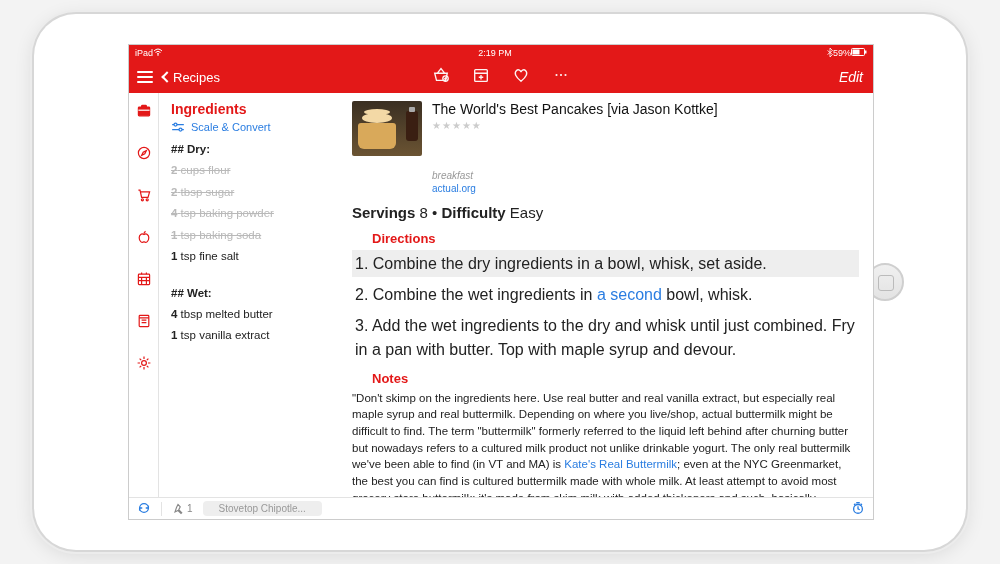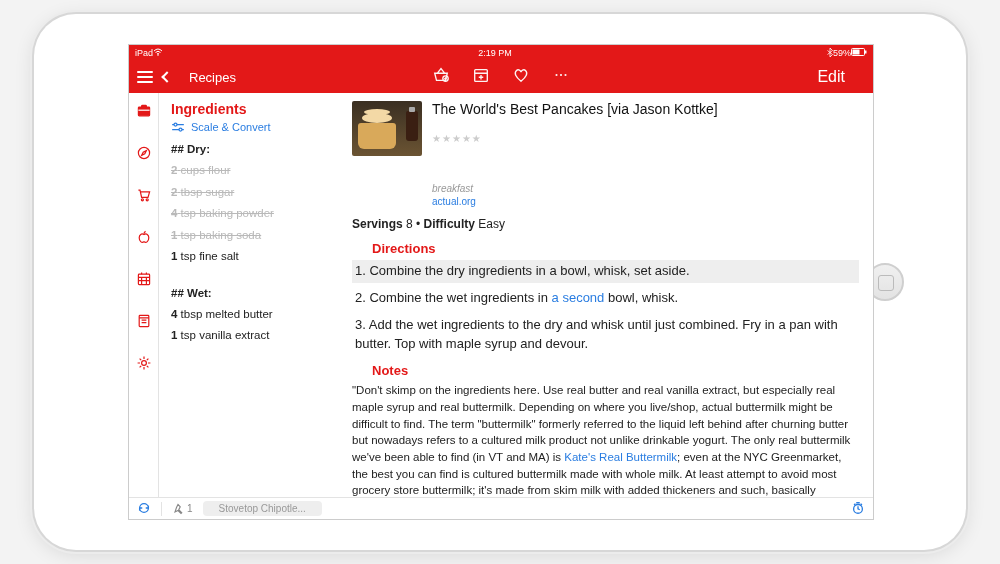--- a/index.html
+++ b/index.html
@@ -26,25 +26,25 @@
   .statusbar .sb-left, .statusbar .sb-right { display:flex; align-items:flex-start; }
   .statusbar .wifi { font-size:9px; }
   .navbar {
     height:32px; background:#e31818; color:#fff; display:flex;
     align-items:center; position:relative; padding:0 8px;
   }
   .nav-left { display:flex; align-items:center; gap:10px; font-size:13px; }
   .hamburger { width:16px; height:12px; position:relative; }
   .hamburger:before,.hamburger:after,.hamburger span{content:"";position:absolute;left:0;width:16px;height:2px;background:#fff;border-radius:1px;}
   .hamburger:before{top:0;} .hamburger span{top:5px;} .hamburger:after{top:10px;}
-  .back { display:flex; align-items:center; gap:18px; }
+  .back { display:flex; align-items:center; gap:2px; }
   .chevron-left { width:8px; height:8px; border-left:2px solid #fff; border-bottom:2px solid #fff; transform:rotate(45deg); }
   .nav-center { position:absolute; left:50%; transform:translateX(-50%); display:flex; gap:22px; align-items:center; }
   .nav-icon { width:18px; height:18px; stroke:#fff; stroke-width:1.5; fill:none; opacity:0.95; }
-  .nav-right { position:absolute; right:28px; font-size:16px; }
+  .nav-right { position:absolute; right:10px; font-size:14px;font-style:italic; }
   
   .body { display:flex; height:calc(100% - 48px - 22px); }
   .sidebar {
     width:30px; border-right:1px solid #e3e3e3; display:flex; flex-direction:column;
     align-items:center; padding-top:10px; gap:22px;
   }
   .side-ic { width:16px; height:16px; stroke:#e31818; stroke-width:1.5; fill:none; }
   .side-ic.sel { fill:#e31818; }
   .content { flex:1; display:flex; overflow:hidden; }
   .col-ing { width:185px; padding:8px 10px 8px 12px; font-size:11.5px; color:#222; }
@@ -55,28 +55,28 @@
   .iline { margin-bottom:6px; line-height:1.35; }
   .iline.struck { color:#b9b9b9; text-decoration:line-through; }
   .iline b { font-weight:700; }
   .col-det { flex:1; padding:8px 14px 0 8px; font-size:11.5px; color:#222; overflow:hidden; }
   .recipe-head { display:flex; gap:10px; margin-bottom:10px; }
   .thumb { width:70px; height:55px; background:linear-gradient(#3a2f22,#6b5433); border-radius:2px; position:relative; overflow:hidden; flex-shrink:0;}
   .thumb:before{content:"";position:absolute;left:6px;top:22px;width:38px;height:26px;background:#d9a95a;border-radius:3px 3px 6px 6px;}
   .thumb:after{content:"";position:absolute;left:10px;top:12px;width:30px;height:10px;background:#f3d9a6;border-radius:50%;box-shadow:0 -6px 0 -2px #f3d9a6;}
   .syrup{position:absolute;right:4px;top:10px;width:12px;height:30px;background:#3a1f12;border-radius:2px 2px 3px 3px;}
   .syrup:before{content:"";position:absolute;left:3px;top:-4px;width:6px;height:5px;background:#aaa;border-radius:1px;}
-  .rtitle { font-size:14px; font-weight:500; color:#111; margin-bottom:16px;}
+  .rtitle { font-size:14px; font-weight:500; color:#111; margin-bottom:3px;}
   .stars { color:#ccc; font-size:10px; letter-spacing:1px; margin-bottom:2px;}
   .rcats { color:#999; font-style:italic; font-size:10px; margin-bottom:2px;margin-top:39px;}
   .rsrc { color:#2a7de1; font-size:10px; }
-  .meta { font-size:12px; margin-bottom:10px; }
+  .meta { font-size:15px; margin-bottom:10px; }
   .meta b { font-weight:700; }
   .sec-h { color:#e31818; font-size:13px; font-weight:600; margin:6px 0 4px;padding-left:20px; }
-  .step { font-size:13px; line-height:1.45; padding:2px 3px; margin-bottom:4px; }
+  .step { font-size:16px; line-height:1.45; padding:2px 3px; margin-bottom:4px; }
   .step.active { background:#eee; }
   .step a { color:#2a7de1; text-decoration:none; }
   .notes { font-size:11.5px; line-height:1.45; }
   .notes a { color:#2a7de1; text-decoration:none; }
   .notes em { font-style:italic; }
   
   .footer {
     height:22px; border-top:1px solid #e3e3e3; display:flex; align-items:center;
     padding:0 8px; gap:10px; font-size:10px; color:#888;
   }

